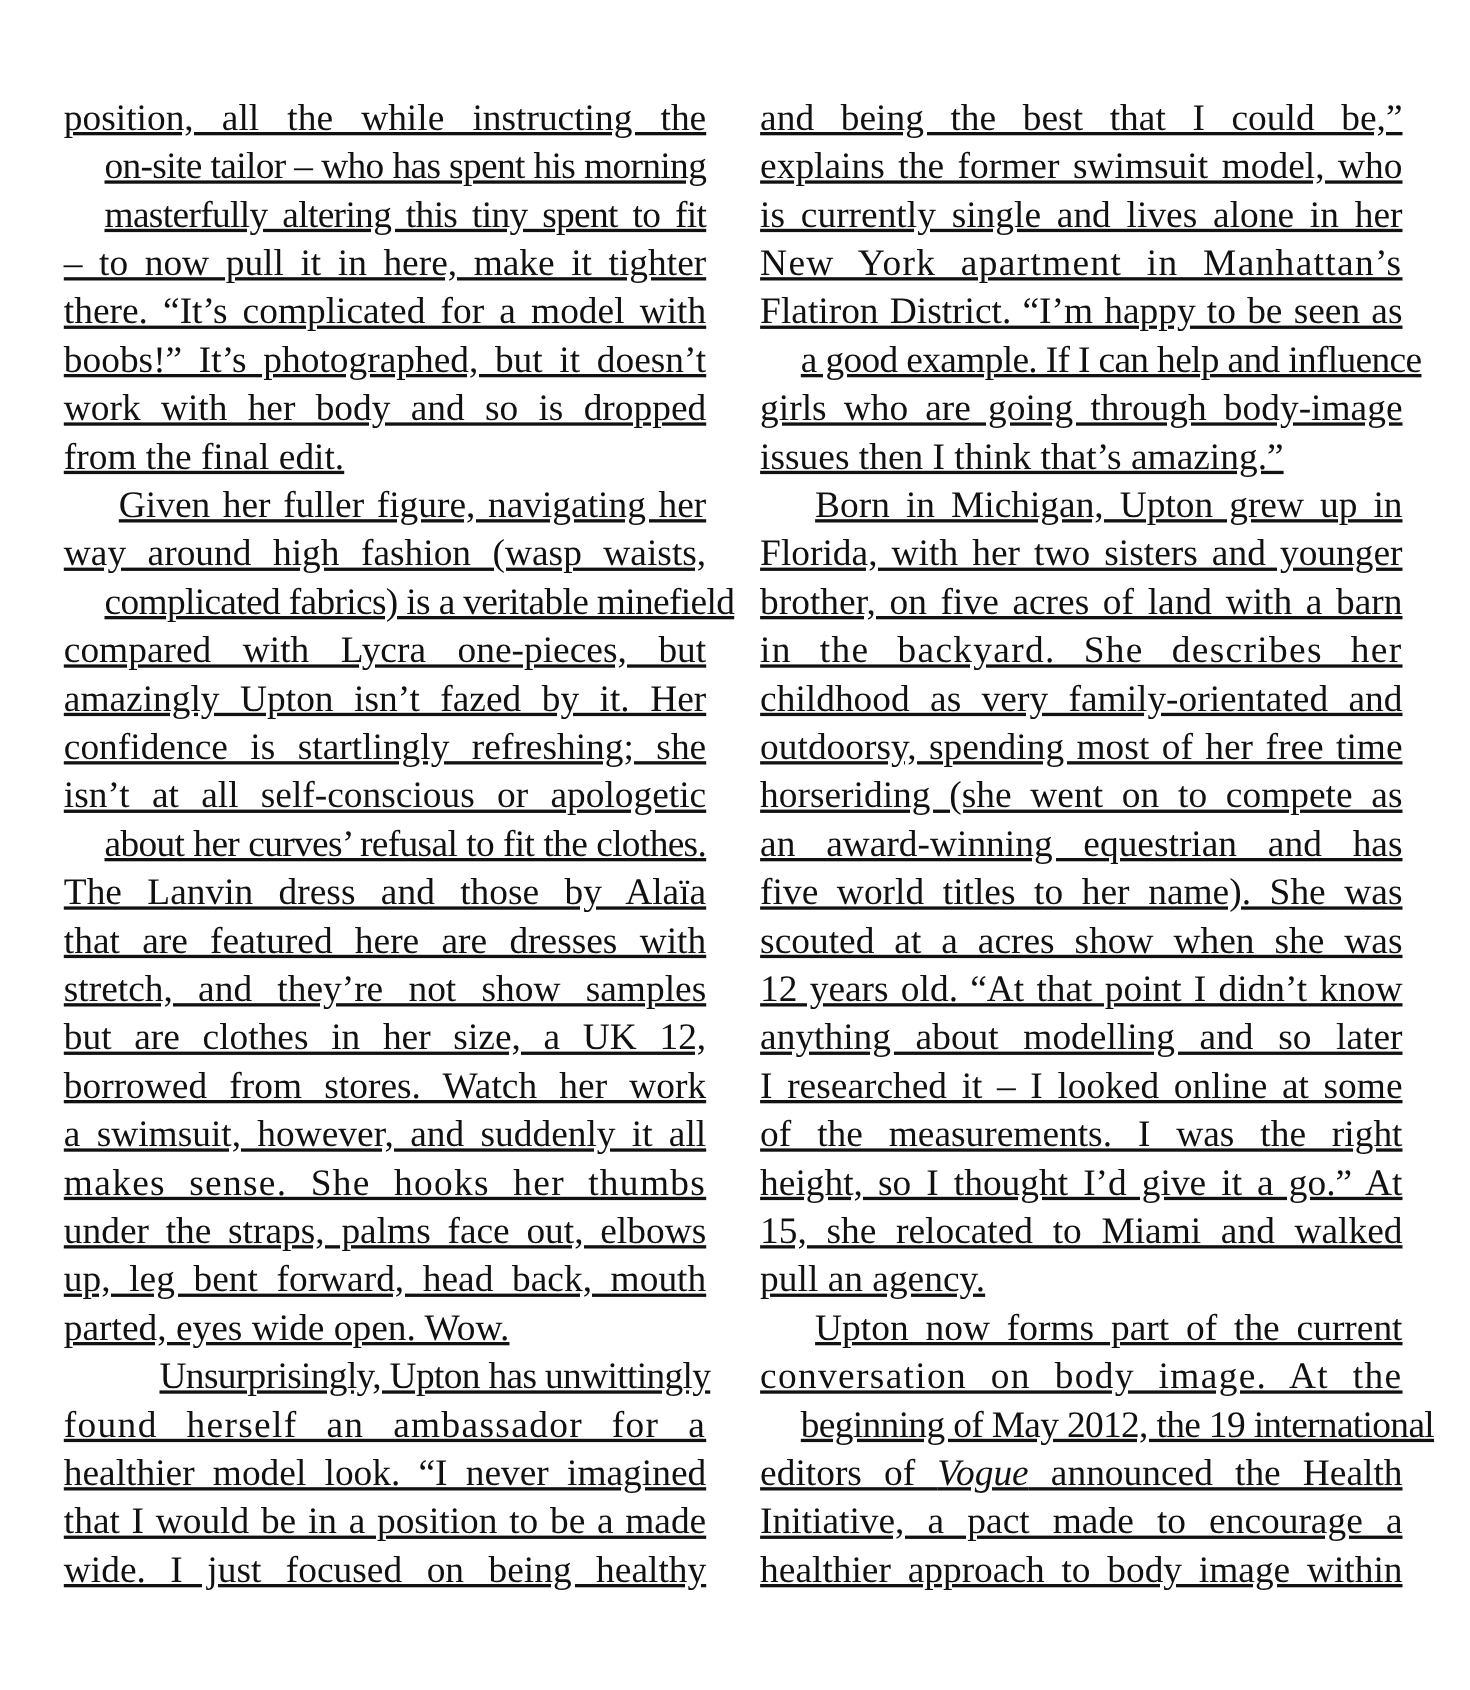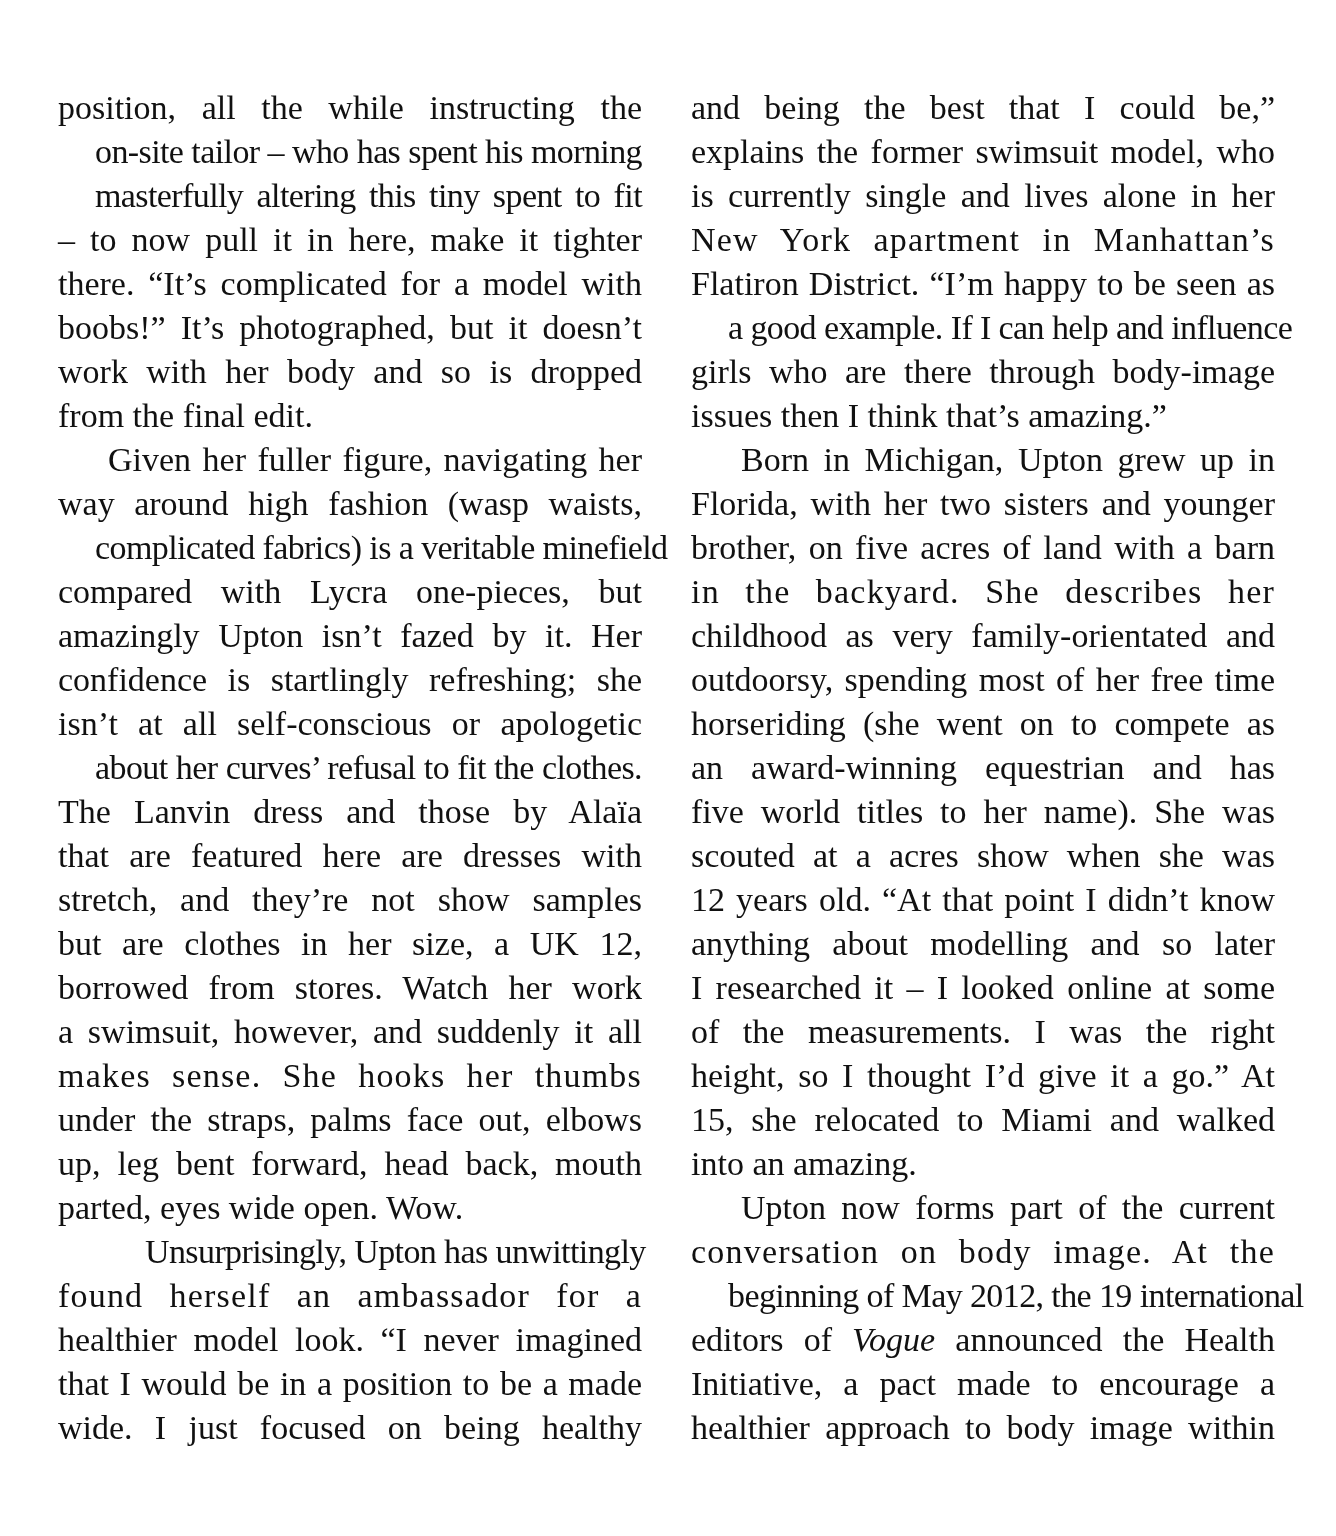--- a/index.html
+++ b/index.html
@@ -19,20 +19,21 @@
       position: absolute;
       left: 0;
       top: 0;
       width: 1336px;
       height: 1536px;
     }
     .column {
       position: absolute;
       top: 86px;
       width: 584px;
+      text-decoration: underline;
     }
     .col-left { left: 58px; }
     .col-right { left: 691px; }
     .line {
       display: block;
       height: 44px;
       line-height: 44px;
       font-size: 34px;
       white-space: nowrap;
       text-align: justify;
@@ -94,39 +95,39 @@
     <span class="line">wide. I just focused on being healthy</span>
   </div>
 
   <div class="column col-right">
     <span class="line">and being the best that I could be,”</span>
     <span class="line">explains the former swimsuit model, who</span>
     <span class="line">is currently single and lives alone in her</span>
     <span class="line wide">New York apartment in Manhattan’s</span>
     <span class="line">Flatiron District. “I’m happy to be seen as</span>
     <span class="line tight">a good example. If I can help and influence</span>
-    <span class="line">girls who are there through body-image</span>
+    <span class="line">girls who are going through body-image</span>
     <span class="line last">issues then I think that’s amazing.”</span>
     <span class="line indent">Born in Michigan, Upton grew up in</span>
     <span class="line">Florida, with her two sisters and younger</span>
     <span class="line">brother, on five acres of land with a barn</span>
     <span class="line wide">in the backyard. She describes her</span>
     <span class="line">childhood as very family-orientated and</span>
     <span class="line">outdoorsy, spending most of her free time</span>
     <span class="line">horseriding (she went on to compete as</span>
     <span class="line">an award-winning equestrian and has</span>
     <span class="line">five world titles to her name). She was</span>
     <span class="line">scouted at a acres show when she was</span>
     <span class="line">12 years old. “At that point I didn’t know</span>
     <span class="line">anything about modelling and so later</span>
     <span class="line">I researched it – I looked online at some</span>
     <span class="line">of the measurements. I was the right</span>
     <span class="line">height, so I thought I’d give it a go.” At</span>
     <span class="line">15, she relocated to Miami and walked</span>
-    <span class="line last">into an amazing.</span>
+    <span class="line last">pull an agency.</span>
     <span class="line indent">Upton now forms part of the current</span>
     <span class="line wide">conversation on body image. At the</span>
     <span class="line tight">beginning of May 2012, the 19 international</span>
     <span class="line"><span>editors of </span><em>Vogue</em><span> announced the Health</span></span>
     <span class="line">Initiative, a pact made to encourage a</span>
     <span class="line">healthier approach to body image within</span>
   </div>
 
 </div>
 

